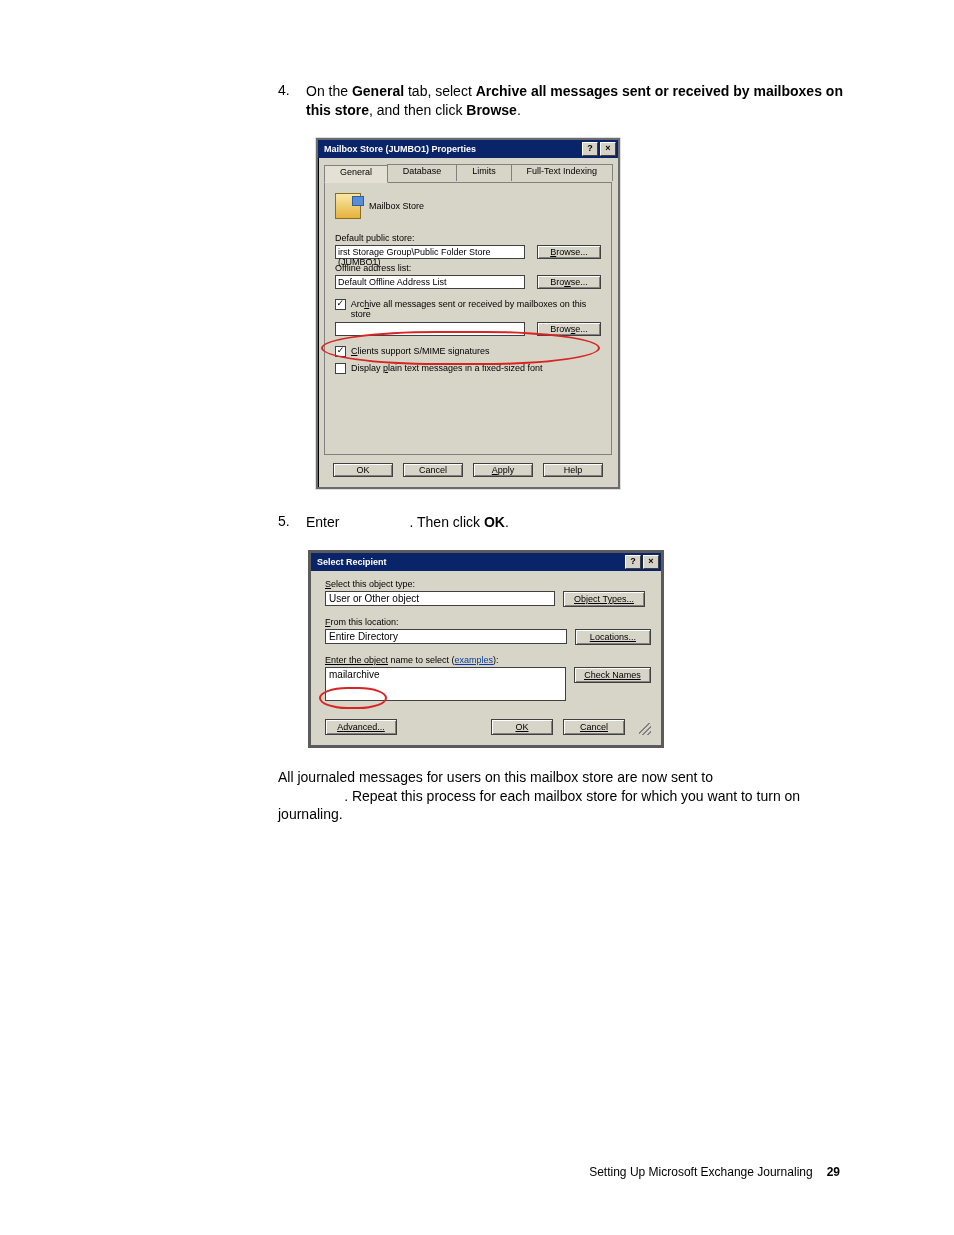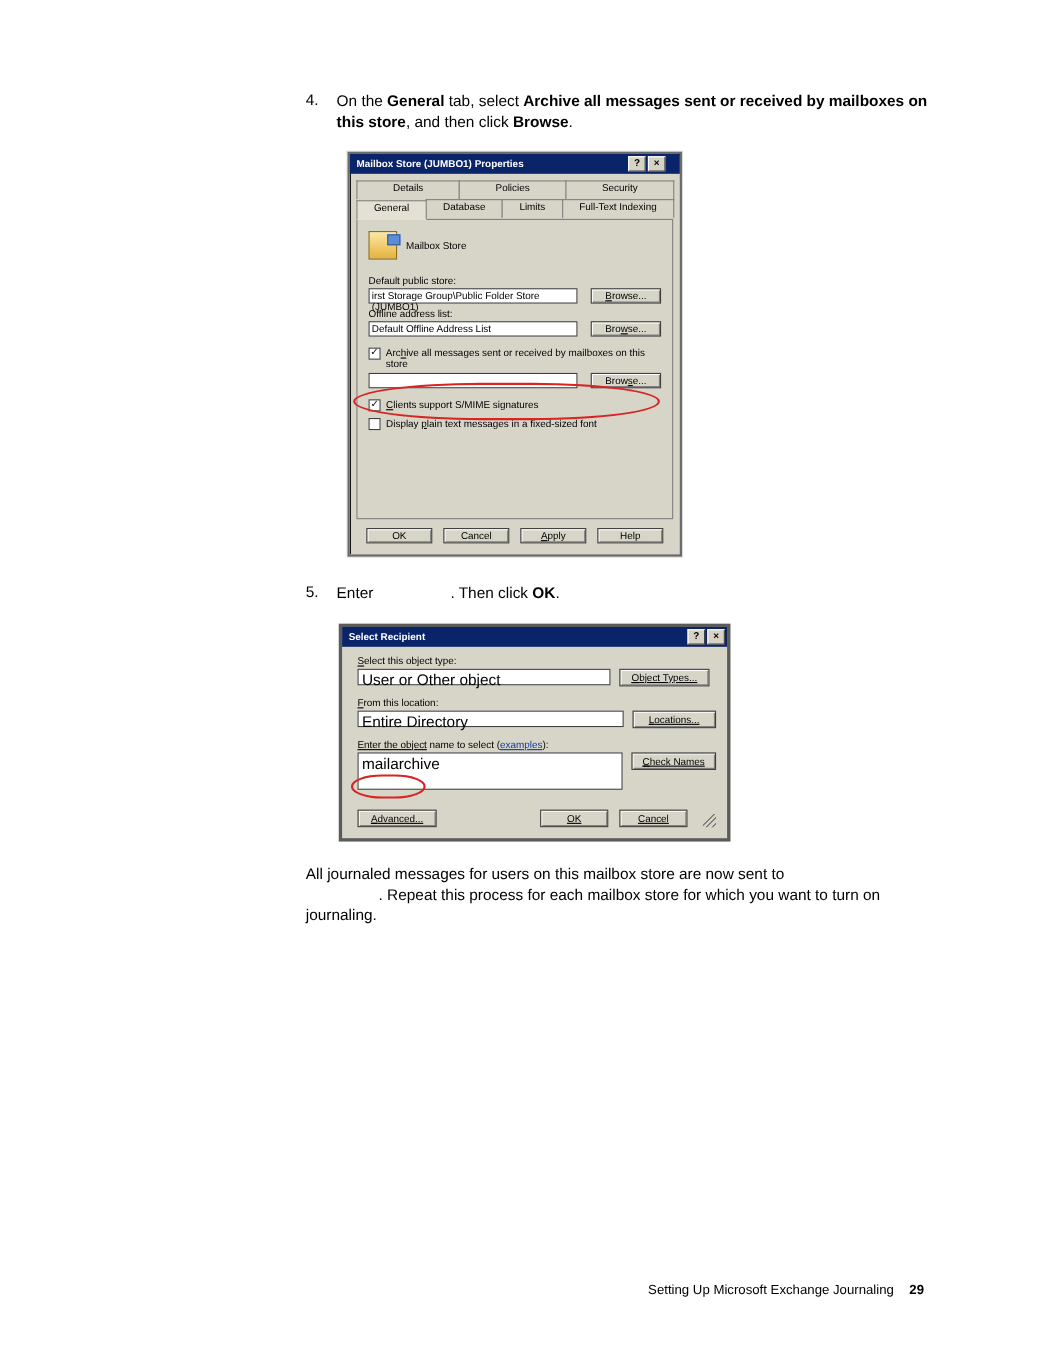--- a/index.html
+++ b/index.html
@@ -53,21 +53,21 @@
     background: #d7d4c8;
     font-family: Tahoma, Arial, sans-serif;
     font-size: 9px;
     color: #000;
   }
   .dlg1 .titlebar {
     background: #0a246a;
     color: #fff;
     display: flex;
     align-items: center;
-    padding: 2px 13px 2px 6px;
+    padding: 2px 2px 2px 6px;
     font-weight: bold;
   }
   .dlg1 .titlebar .title { flex: 1; }
   .sysbtn {
     width: 14px; height: 12px;
     background: #d6d3c6;
     border: 1px solid #fff;
     border-right-color: #404040; border-bottom-color: #404040;
     margin-left: 2px;
     font-size: 9px; line-height: 10px; text-align: center;
@@ -158,21 +158,21 @@
   .dlg2 .titlebar {
     background: #0a246a; color:#fff; display:flex; align-items:center;
     padding:2px 2px 2px 6px; font-weight:bold;
   }
   .dlg2 .body { padding:8px 10px 8px 14px; }
   .dlg2 .grp { margin-bottom:10px; }
   .dlg2 .label { font-size:9px; margin-bottom:2px; }
   .dlg2 .row2 { display:flex; align-items:flex-start; gap:8px; }
   .dlg2 .input {
     border:1px solid #404040; background:#fff; height:15px; box-sizing:border-box;
-    padding:1px 3px; font-size:14px;
+    padding:1px 3px; font-size:10px;
   }
   .dlg2 .multiline {
     height:34px; width:256px;
   }
   .dlg2 .btnwide {
     border:1px solid #404040; background:#d7d4c8; font-size:9px;
     padding:2px 0; width:80px; text-align:center;
     box-shadow: inset 1px 1px 0 #fff, inset -1px -1px 0 #808080;
     text-decoration: underline;
   }
@@ -219,25 +219,20 @@
     </ol>
 
     <div class="dlg1">
       <div class="titlebar">
         <span class="title">Mailbox Store (JUMBO1) Properties</span>
         <span class="sysbtn">?</span>
         <span class="sysbtn">×</span>
       </div>
 
       <div class="tabs">
-        <div class="tabrow">
-          <div class="tab">Details</div>
-          <div class="tab">Policies</div>
-          <div class="tab">Security</div>
-        </div>
         <div class="tabrow">
           <div class="tab active">General</div>
           <div class="tab">Database</div>
           <div class="tab">Limits</div>
           <div class="tab">Full-Text Indexing</div>
         </div>
       </div>
 
       <div class="tabpanel" style="position:relative;">
         <div class="mbx-header">

